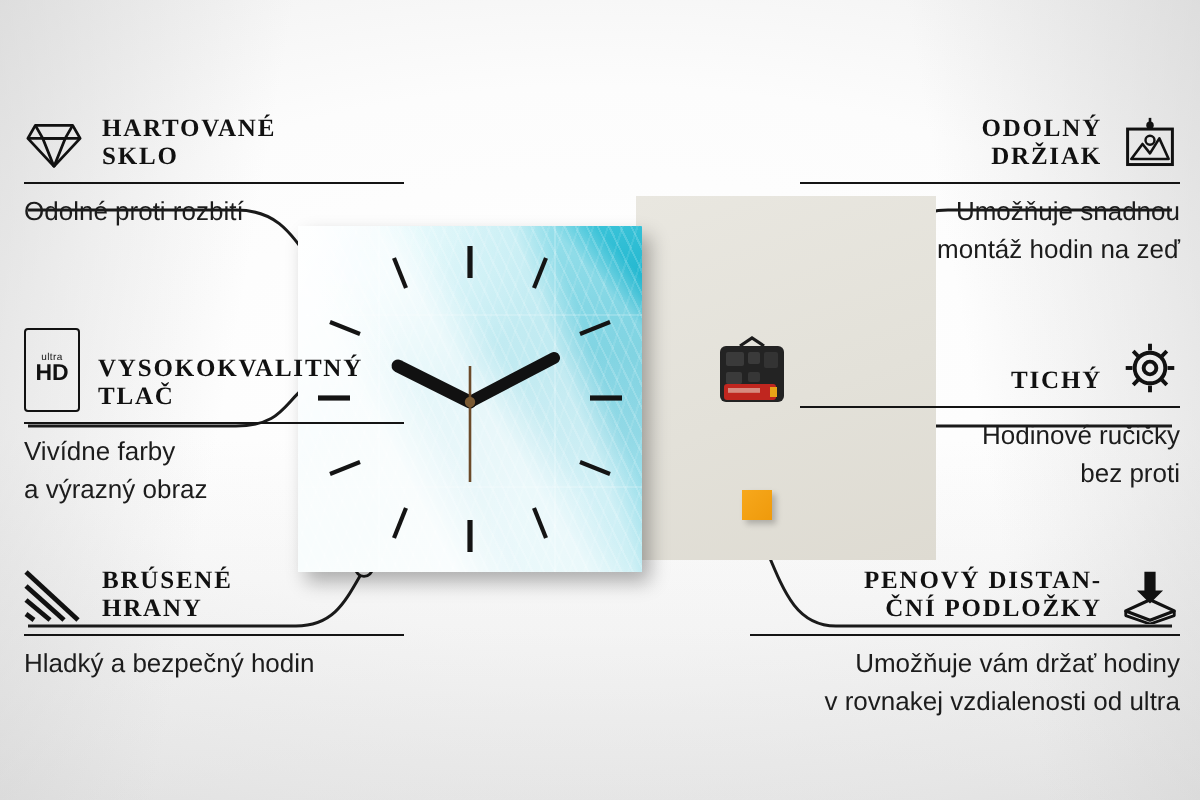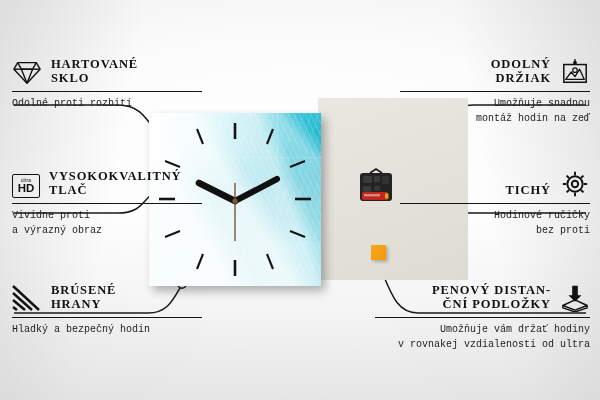--- a/index.html
+++ b/index.html
@@ -46,30 +46,30 @@
     font-size: 12.5px; font-weight: 700;
     letter-spacing: .9px; color: #111;
     line-height: 1.18; text-transform: uppercase;
     font-family: "Liberation Serif", "DejaVu Serif", serif;
   }
   .rule {
     height: 1.4px; background: #141414;
     margin: 5px 0 5px 0; width: 100%;
   }
   .f-desc {
-    font-size: 10px; color: #1c1c1c; line-height: 1.45;
-    font-family: Liberation Mono, monospace;
+    font-size: 13px; color: #1c1c1c; line-height: 1.45;
+    font-family: Liberation Sans, sans-serif;
   }
 
   .ico { width: 30px; height: 28px; flex: 0 0 30px; display: block; }
   .ico svg { width: 100%; height: 100%; display: block; }
 
   
   .hdbox {
-    width: 28px; height: 24px; flex: 0 0 28px;
+    width: 28px; height: 42px; flex: 0 0 28px;
     border: 1.6px solid #111; border-radius: 2px;
     display: flex; flex-direction: column;
     align-items: center; justify-content: center;
     line-height: 1;
   }
   .hdbox .u { font-size: 5px; letter-spacing: .2px; color: #111;
               font-family: "Liberation Sans", sans-serif; }
   .hdbox .h { font-size: 11.5px; font-weight: 700; color: #111;
               font-family: "Liberation Sans", sans-serif; margin-top: .5px;}
 
@@ -227,21 +227,21 @@
       <span class="hdbox">
         <span class="u">ultra</span>
         <span class="h">HD</span>
       </span>
       <div>
         <div class="f-title">VYSOKOKVALITNÝ</div>
         <div class="f-title">TLAČ</div>
       </div>
     </div>
     <div class="rule"></div>
-    <div class="f-desc">Vivídne proti</div>
+    <div class="f-desc">Vivídne farby</div>
     <div class="f-desc">a výrazný obraz</div>
   </div>
 
   <div class="feature left" style="top:278px">
     <div class="f-head">
       <span class="ico">
         <svg viewBox="0 0 30 28">
           <g stroke="#111" stroke-width="2.4">
             <line x1="1" y1="2" x2="27" y2="26"></line>
             <line x1="1" y1="9" x2="20" y2="26"></line>

